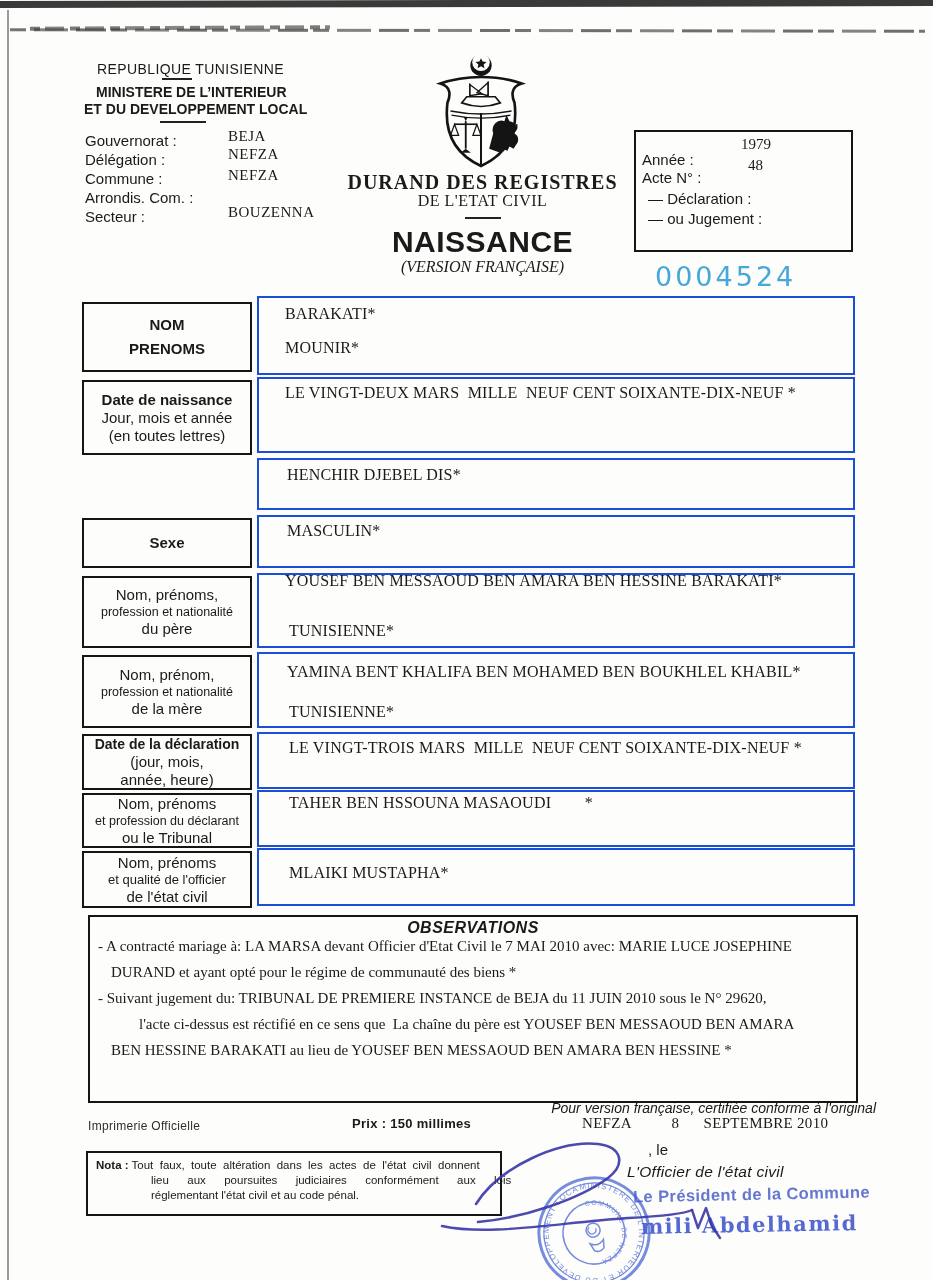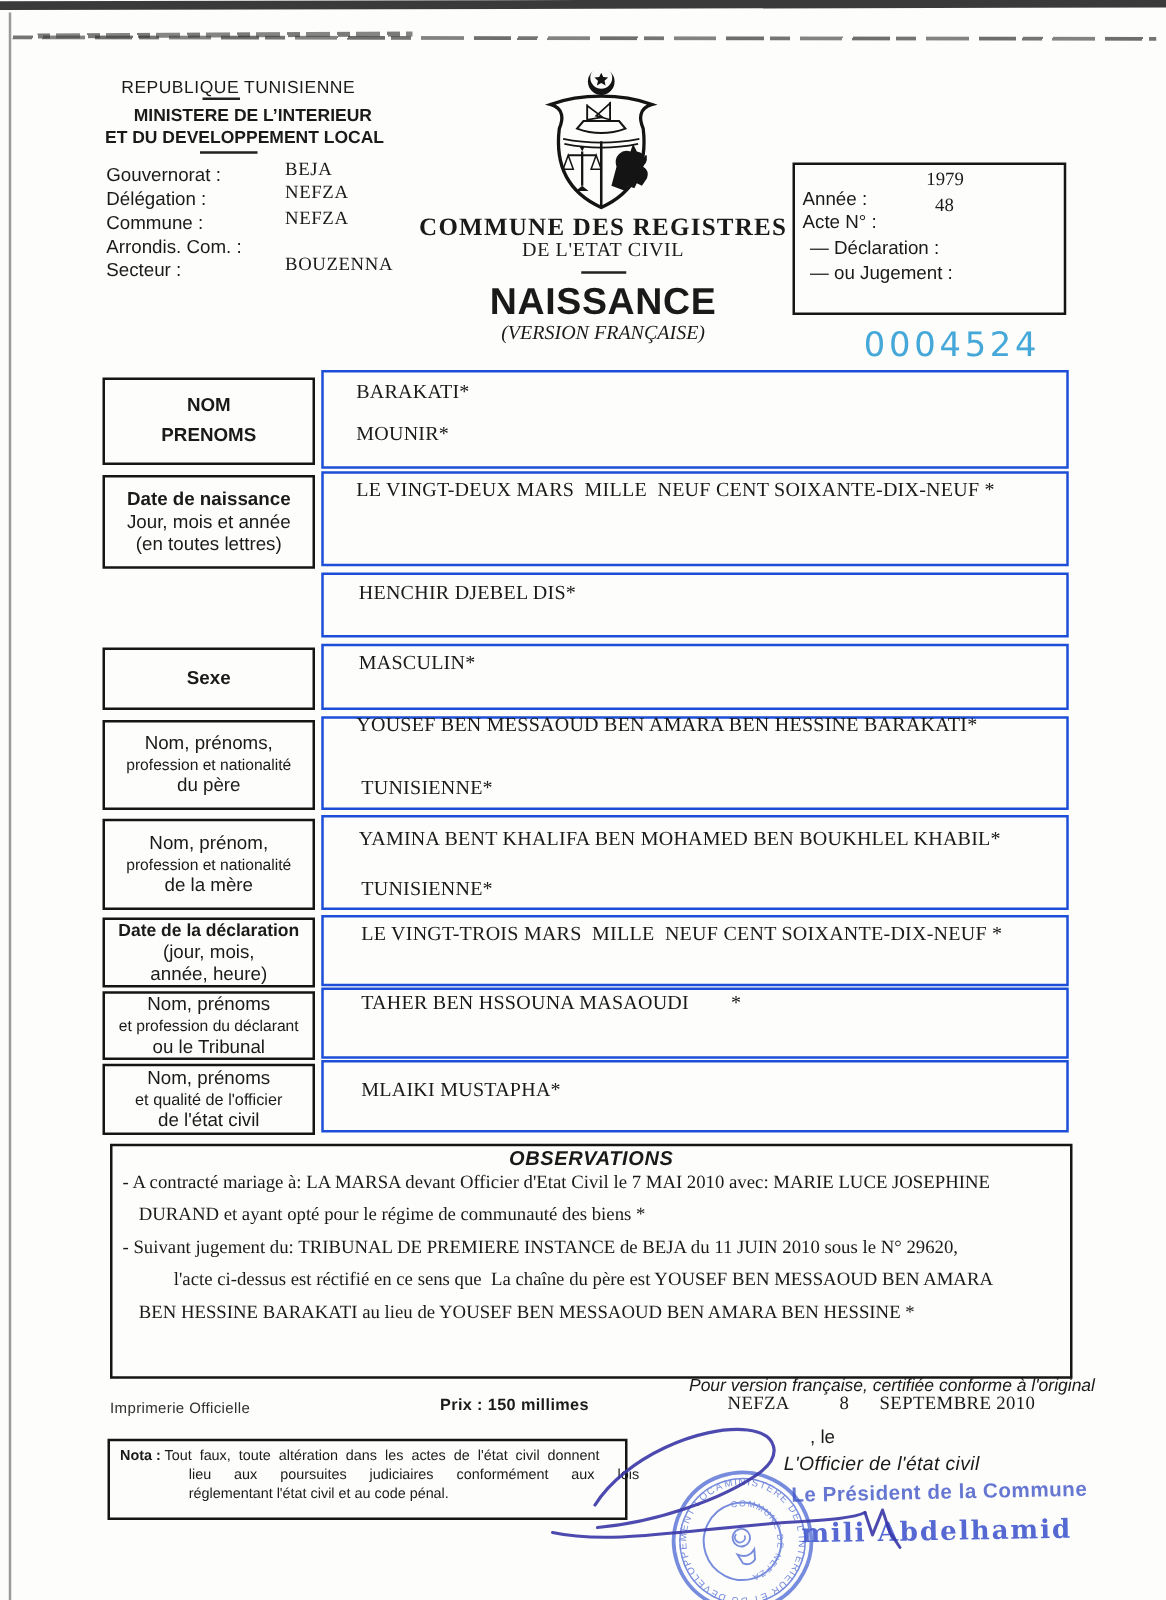--- a/index.html
+++ b/index.html
@@ -9,21 +9,21 @@
   
   .topbar{top:0;left:0;width:100%;height:7px;background:#3a3a3a;transform:rotate(-0.12deg);}
   .squig{top:29px;left:10px;width:915px;height:3px;opacity:.75;transform:rotate(0.08deg);
     background:repeating-linear-gradient(90deg,#474747 0 16px,transparent 16px 24px,#5a5a5a 24px 58px,transparent 58px 66px,#3f3f3f 66px 96px,transparent 96px 101px);}
   .squig2{top:26px;left:30px;width:300px;height:4px;opacity:.65;transform:rotate(-0.3deg);
     background:repeating-linear-gradient(90deg,#333 0 10px,transparent 10px 15px,#444 15px 34px,transparent 34px 40px);}
   .leftline{left:7px;top:10px;height:1270px;width:2px;background:#4a4a4a;opacity:.55;}
   
   .rep{left:97px;top:61px;font-size:14px;letter-spacing:.4px;}
   .ul1{left:162px;top:78px;width:30px;height:2px;background:#222;}
-  .min1{left:96px;top:84px;font-size:14px;font-weight:700;margin-left:11px;}
+  .min1{left:96px;top:84px;font-size:14px;font-weight:700;}
   .min2{left:84px;top:101px;font-size:14px;font-weight:700;}
   .ul2{left:160px;top:121px;width:46px;height:2px;background:#222;}
   .fldlab{font-size:15px;}
   .fldval{font-family:"Liberation Serif",serif;font-size:15px;letter-spacing:.5px;}
   
   .extrait{left:335px;top:171px;width:295px;text-align:center;font-family:"Liberation Serif",serif;
            font-weight:700;font-size:20px;letter-spacing:1px;}
   .etatcivil{left:335px;top:192px;width:295px;text-align:center;font-family:"Liberation Serif",serif;font-size:16px;letter-spacing:.5px;}
   .ul3{left:465px;top:217px;width:36px;height:2px;background:#222;}
   .naissance{left:335px;top:225px;width:295px;text-align:center;font-size:30px;font-weight:700;letter-spacing:.5px;}
@@ -31,21 +31,21 @@
            font-style:italic;font-size:16px;}
   
   .actbox{left:634px;top:130px;width:215px;height:118px;border:2px solid #161616;}
   .actbox span{position:absolute;font-size:15px;}
   .a-annee{left:6px;top:19px;}
   .a-annee-v{left:105px;top:4px;font-family:"Liberation Serif",serif;}
   .a-acte{left:6px;top:37px;}
   .a-acte-v{left:112px;top:25px;font-family:"Liberation Serif",serif;}
   .a-decl{left:12px;top:58px;}
   .a-jug{left:12px;top:78px;}
-  .serial{left:655px;top:261px;font-family:"DejaVu Sans",sans-serif;font-size:27px;letter-spacing:3px;color:#45a8d8;margin-left:36px;}
+  .serial{left:655px;top:261px;font-family:"DejaVu Sans",sans-serif;font-size:27px;letter-spacing:3px;color:#45a8d8;}
   
   .lbox{position:absolute;border:2px solid #151515;display:flex;flex-direction:column;
         justify-content:center;align-items:center;text-align:center;background:#fdfdfb;}
   .vbox{position:absolute;border:2px solid #1d4ed8;background:#fdfdfb;}
   .vbox .val{position:absolute;font-family:"Liberation Serif",serif;font-size:16px;letter-spacing:.2px;white-space:pre;}
   .l-main{font-size:15px;line-height:18px;}
   .l-bold{font-weight:700;}
   .l-sub{font-size:12.5px;line-height:16px;}
   
   .obsbox{left:88px;top:915px;width:766px;height:184px;border:2px solid #151515;}
@@ -117,21 +117,21 @@
     <line x1="24" y1="73" x2="46" y2="73" stroke="#141414" stroke-width="1.6"></line>
     <path d="M24 73 L20 84 H28 Z" fill="none" stroke="#141414" stroke-width="1.2"></path>
     <path d="M46 73 L42 84 H50 Z" fill="none" stroke="#141414" stroke-width="1.2"></path>
     <path d="M35 97 L30 101 H40 Z" fill="#141414"></path>
     <path d="M35 70 L33 66 H37 Z" fill="#141414"></path>
 
     <path d="M58 97 l4 -15 q-2 -6 2 -10 q4 -4 9 -2 l2 -6 3 6 q6 1 7 7 l-2 5 q5 3 3 9 l-4 6 -4 -2 -2 4 -5 -2 -2 4 z" fill="#141414"></path>
     <path d="M80 82 q6 -2 5 -9" fill="none" stroke="#141414" stroke-width="1.6"></path>
   </svg>
 
-  <div class="abs extrait">COMMUNE DES REGISTRES</div>
+  <div class="abs extrait">DURAND DES REGISTRES</div>
   <div class="abs etatcivil">DE L'ETAT CIVIL</div>
   <div class="abs ul3"></div>
   <div class="abs naissance">NAISSANCE</div>
   <div class="abs version">(VERSION FRANÇAISE)</div>
 
   <div class="abs actbox">
     <span class="a-annee">Année :</span>
     <span class="a-annee-v">1979</span>
     <span class="a-acte">Acte N° :</span>
     <span class="a-acte-v">48</span>

